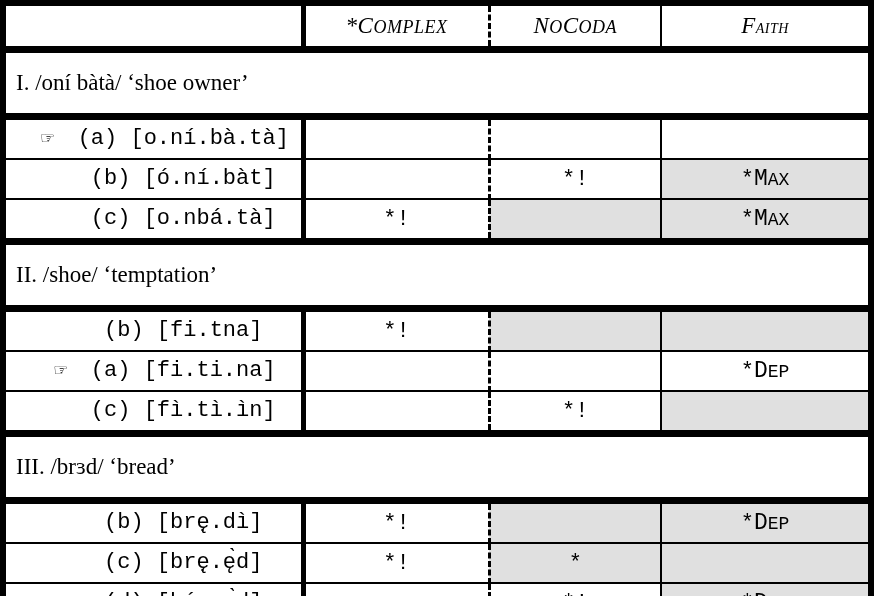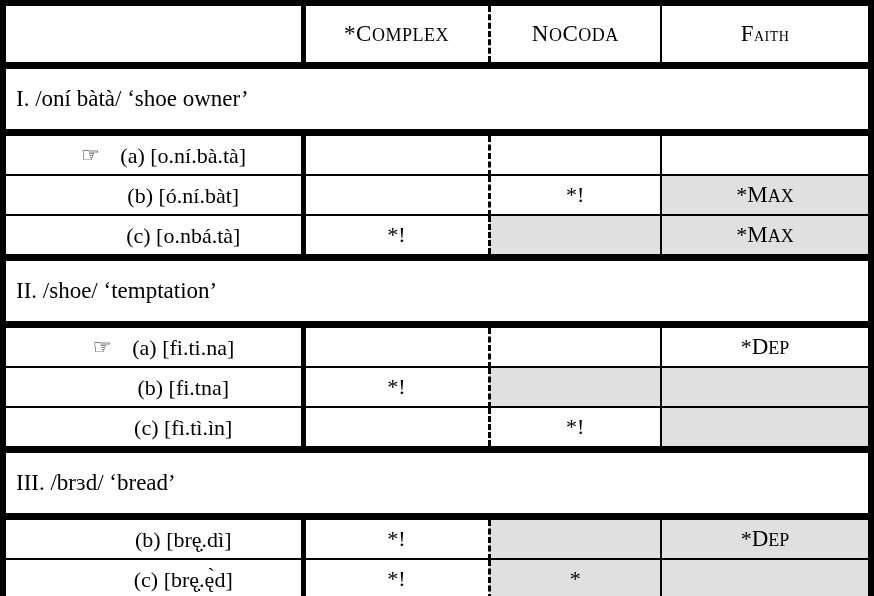--- a/index.html
+++ b/index.html
@@ -37,40 +37,42 @@
     color: #000000;
   }
   
   col.c-cand { width: 297px; }
   col.c-complex { width: 186px; }
   col.c-nocoda { width: 172px; }
   col.c-faith  { width: 207px; }
 
   
   tr.header td {
-    height: 56px;
+    height: 40px;
     font-size: 21px;
     letter-spacing: 0.5px;
+    font-style: italic;
   }
   .hdr-label {
     display: inline-block;
     font-size: 23px;
   }
 
   
   tr.inputrow td {
     height: 60px;
     text-align: left;
     padding-left: 10px;
     font-size: 23px;
   }
 
   
   tr.cand td {
     height: 38px;
+    font-family: Liberation Mono, monospace;
   }
   td.cand-cell {
     text-align: left;
     padding-left: 0;
     font-size: 23px;
     position: relative;
     white-space: nowrap;
   }
   .hand {
     display: inline-block;
@@ -179,34 +181,34 @@
 
       <tr class="inputrow">
         <td colspan="4">II. /shoe/ ‘temptation’</td>
       </tr>
       <tr class="spacer">
           <td colspan="4"></td>
         </tr>
 
       <tr class="cand">
         <td class="cand-cell">
+          <span class="hand empty">☞</span><span class="cand-label">(b) [fi.tna]</span>
+        </td>
+        <td class="viol">*!</td>
+        <td class="viol sep-dashed shade"><span></span></td>
+        <td class="viol sep-left shade"><span></span></td>
+      </tr>
+
+      <tr class="cand">
+        <td class="cand-cell">
           <span class="hand">☞</span><span class="cand-label">(a) [fi.ti.na]</span>
         </td>
         <td class="viol"></td>
         <td class="viol sep-dashed"></td>
         <td class="viol sep-left">*<span style="font-size:23px">D</span><span style="font-size:18px">EP</span></td>
-      </tr>
-
-      <tr class="cand">
-        <td class="cand-cell">
-          <span class="hand empty">☞</span><span class="cand-label">(b) [fi.tna]</span>
-        </td>
-        <td class="viol">*!</td>
-        <td class="viol sep-dashed shade"><span></span></td>
-        <td class="viol sep-left shade"><span></span></td>
       </tr>
 
       <tr class="cand last">
         <td class="cand-cell">
           <span class="hand empty">☞</span><span class="cand-label">(c) [fì.tì.ìn]</span>
         </td>
         <td class="viol"></td>
         <td class="viol sep-dashed">*!</td>
         <td class="viol sep-left shade"><span></span></td>
       </tr>

